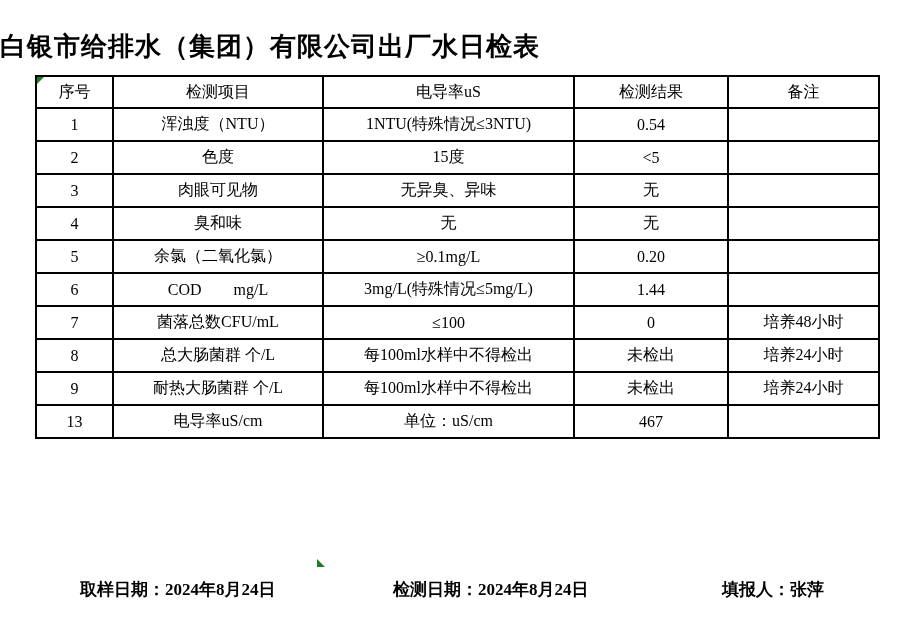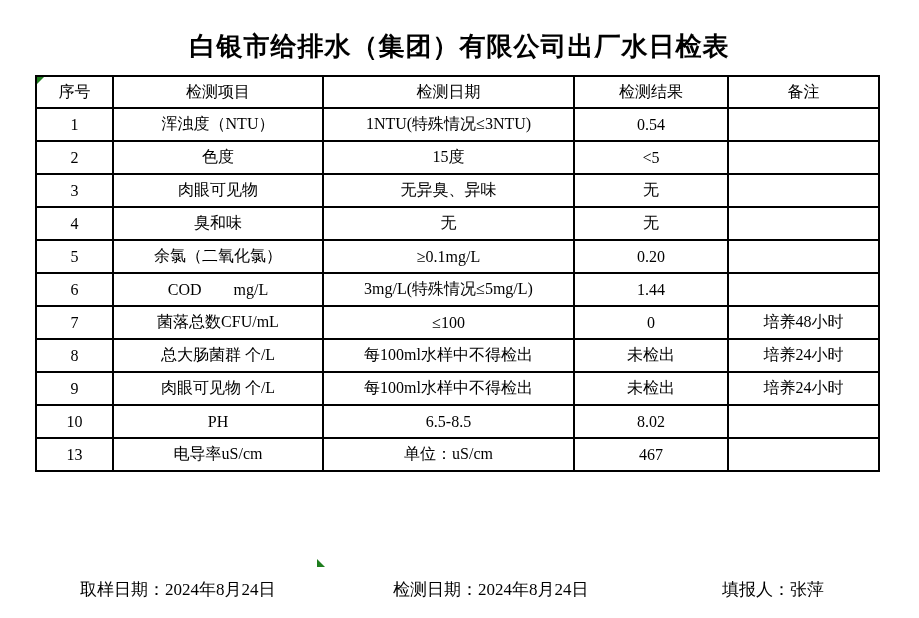--- a/index.html
+++ b/index.html
@@ -8,21 +8,20 @@
     background: #ffffff;
     position: relative;
     font-family: "Liberation Serif", "DejavU Serif", serif;
     color: #000000;
     overflow: hidden;
   }
   .title {
     position: absolute;
     top: 29px; left: 0;
     width: 919px;
-    text-align: center;
     font-size: 26px;
     font-weight: bold;
     letter-spacing: 1px;
   }
   table.report {
     position: absolute;
     top: 75px; left: 35px;
     width: 843px;
     border-collapse: collapse;
     table-layout: fixed;
@@ -38,21 +37,21 @@
   }
   table.report th { height: 30px; }
   table.report td { height: 31px; }
   td.c-item { white-space: pre; }
   .footer {
     position: absolute;
     top: 578px; left: 0;
     width: 919px;
     font-size: 17px;
   }
-  .footer span { position: absolute; white-space: nowrap; }
+  .footer span { position: absolute; white-space: nowrap; font-weight: bold; }
   .f-sample { left: 80px; }
   .f-test   { left: 393px; }
   .f-report { left: 722px; }
   .flag {
     position: absolute;
     background: #1e7d1e;
   }
   .flag-topleft {
     left: 37px; top: 77px;
     width: 7px; height: 7px;
@@ -77,21 +76,21 @@
     <col style="width:77px">
     <col style="width:210px">
     <col style="width:251px">
     <col style="width:154px">
     <col style="width:151px">
   </colgroup>
   <thead>
     <tr>
       <th>序号</th>
       <th>检测项目</th>
-      <th>检测日期</th>
+      <th>电导率uS</th>
       <th>检测结果</th>
       <th>备注</th>
     </tr>
   </thead>
   <tbody>
     <tr>
       <td>1</td>
       <td class="c-item">浑浊度（NTU）</td>
       <td>1NTU(特殊情况≤3NTU)</td>
       <td>0.54</td>
@@ -141,31 +140,24 @@
     </tr>
     <tr>
       <td>8</td>
       <td class="c-item">总大肠菌群 个/L</td>
       <td>每100ml水样中不得检出</td>
       <td>未检出</td>
       <td>培养24小时</td>
     </tr>
     <tr>
       <td>9</td>
-      <td class="c-item">肉眼可见物 个/L</td>
+      <td class="c-item">耐热大肠菌群 个/L</td>
       <td>每100ml水样中不得检出</td>
       <td>未检出</td>
       <td>培养24小时</td>
-    </tr>
-    <tr>
-      <td>10</td>
-      <td class="c-item">PH</td>
-      <td>6.5-8.5</td>
-      <td>8.02</td>
-      <td></td>
     </tr>
     <tr>
       <td>13</td>
       <td class="c-item">电导率uS/cm</td>
       <td>单位：uS/cm</td>
       <td>467</td>
       <td></td>
     </tr>
   </tbody>
 </table>

